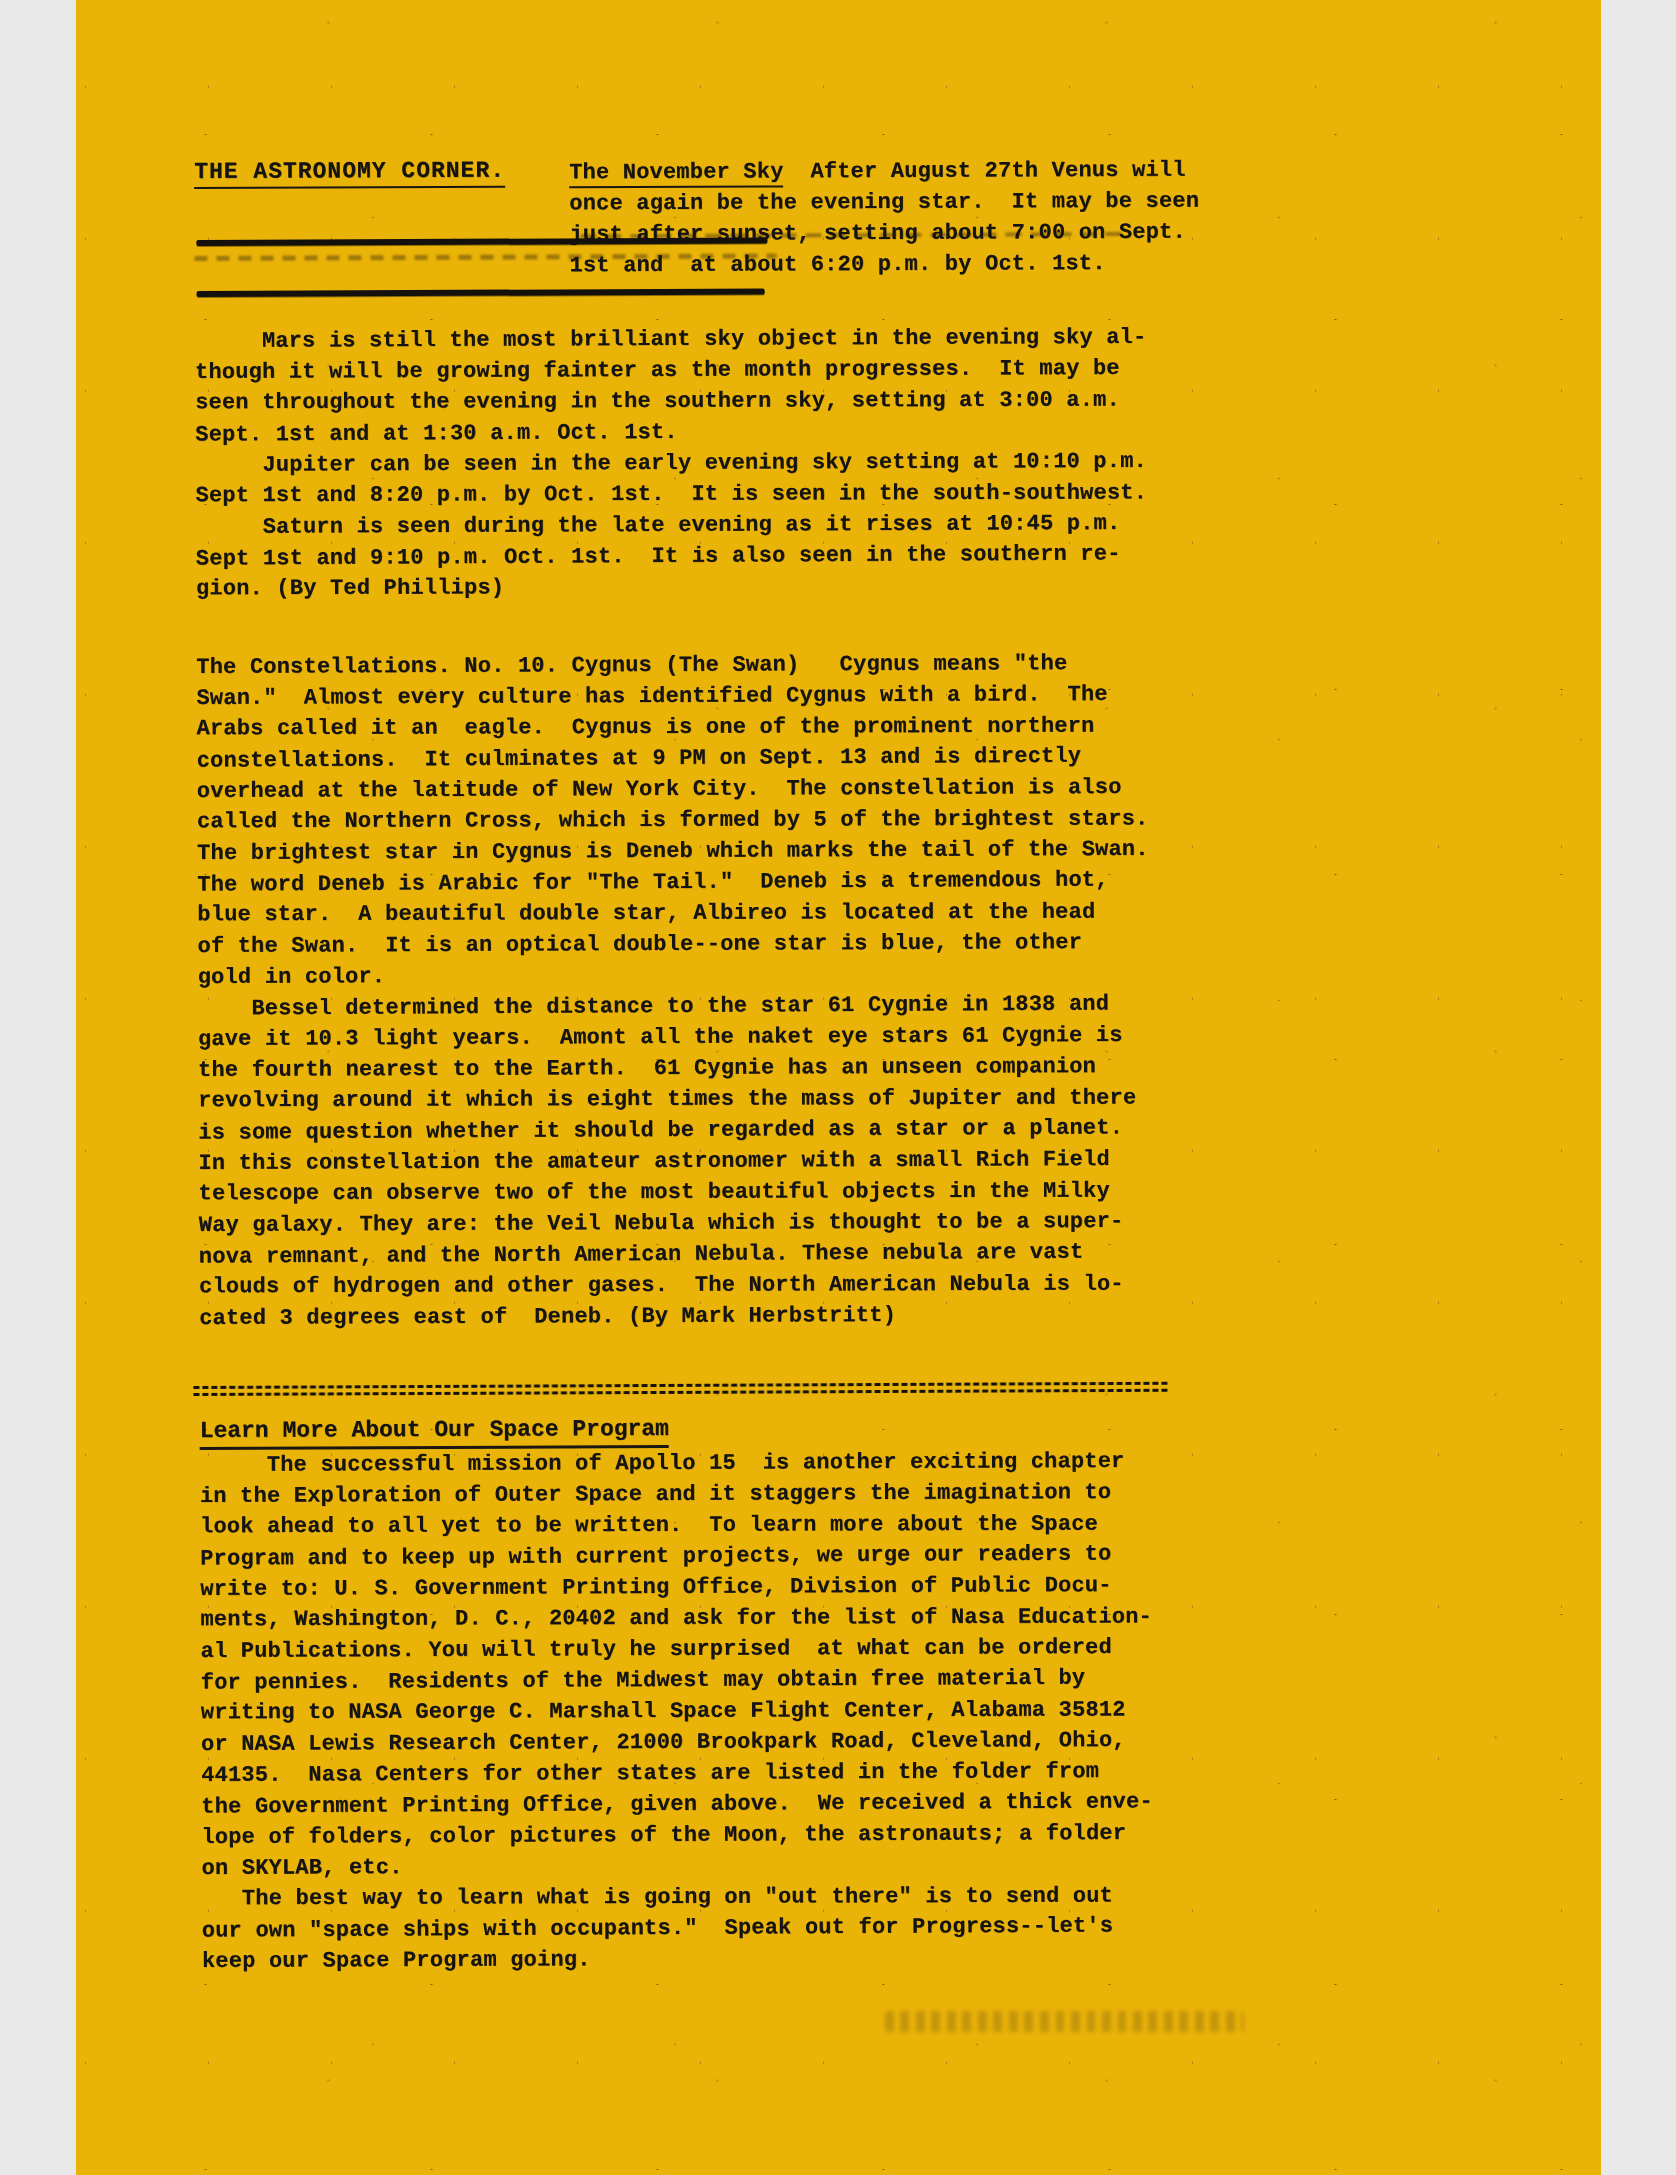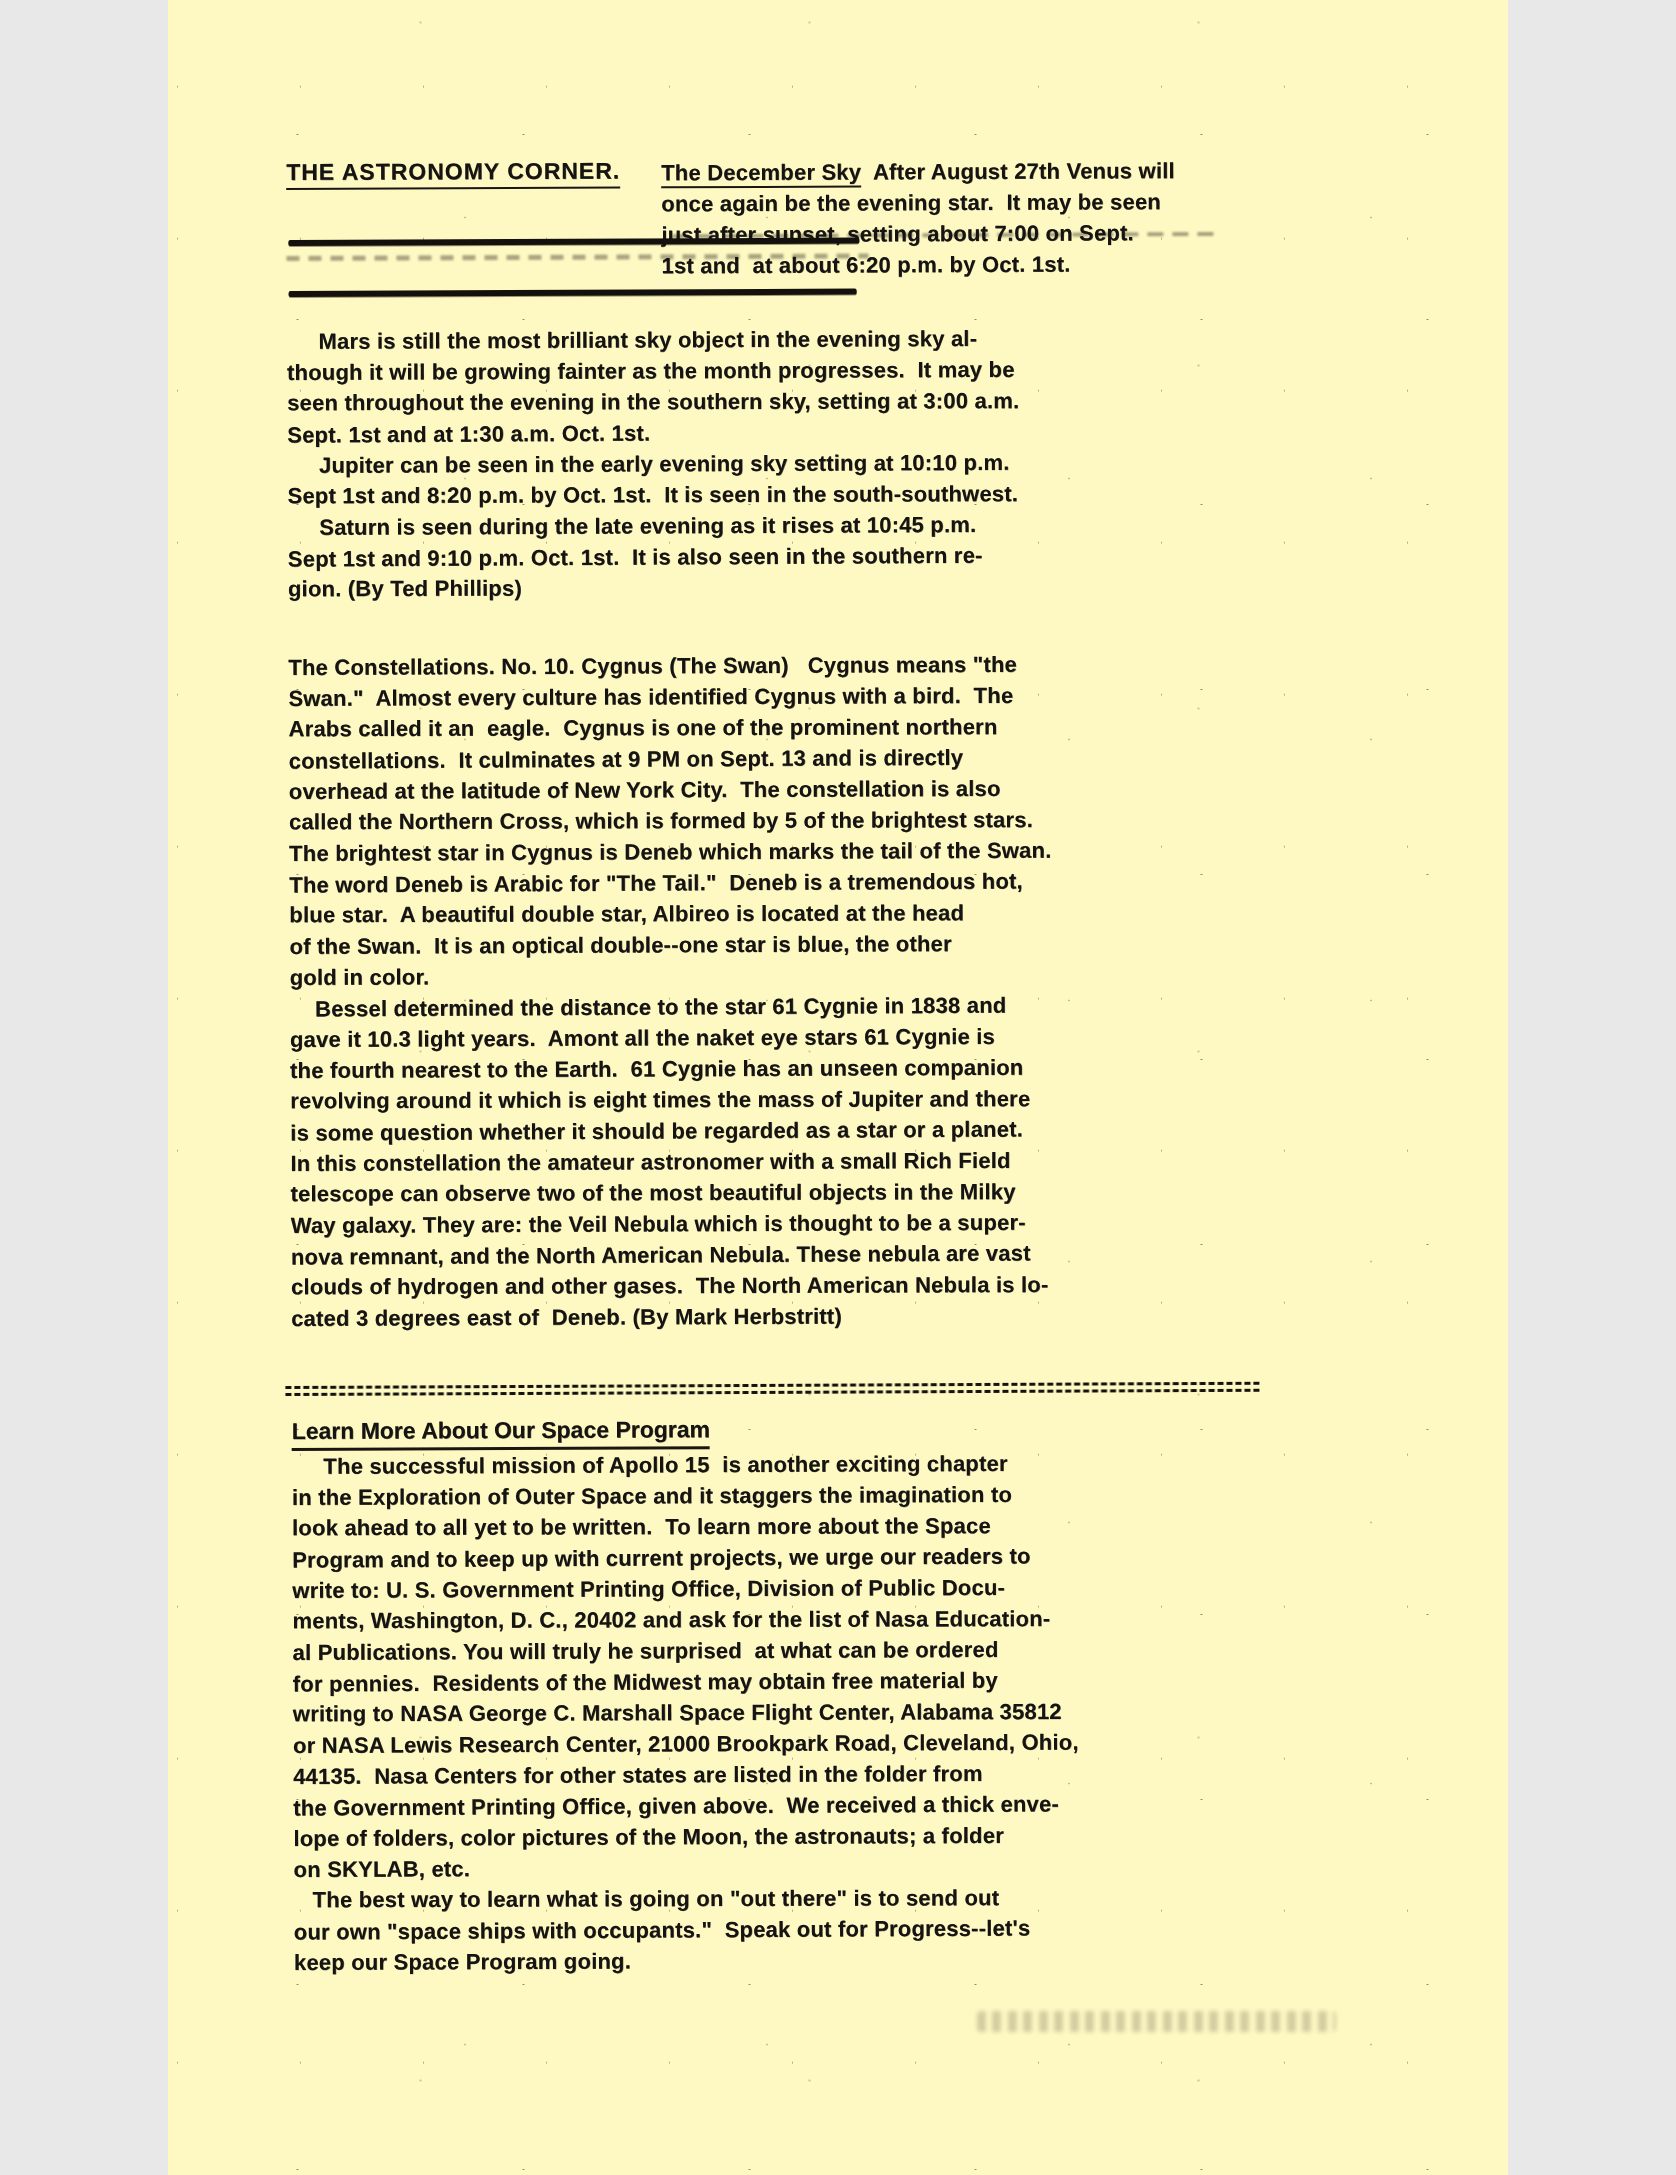--- a/index.html
+++ b/index.html
@@ -1,22 +1,22 @@
 <!DOCTYPE html>
 <html><head>
 <meta charset="utf-8">
 <style>
   html,body{margin:0;padding:0;background:#e8e8e8;}
   .page{
     position:relative;
-    width:1340px;height:2176px;
+    width:1525px;height:2176px;
     margin:0 auto;
-    background:#fef9c3;
+    background:#eab308;
     overflow:hidden;
-    font-family:Liberation Sans, sans-serif;
+    font-family:Liberation Mono, monospace;
     color:#161412;
   }
   
   .page::before{
     content:'';position:absolute;inset:0;pointer-events:none;z-index:5;
     background-image:
       radial-gradient(rgba(0,0,0,.55) 0.6px, transparent 1.1px),
       radial-gradient(rgba(0,0,0,.38) 0.5px, transparent 1px),
       radial-gradient(rgba(0,0,0,.28) 0.8px, transparent 1.4px),
       radial-gradient(rgba(0,0,0,.18) 1px, transparent 1.7px);
@@ -94,21 +94,21 @@
 
 <div class="page">
 
   <div class="content">
 
     <div class="header-row">
       <div class="masthead">
         <span class="masthead-title">THE ASTRONOMY CORNER.</span>
       </div>
       <div class="lede">
-        <div class="lede-line"><span class="lede-title">The December Sky</span><span>  After August 27th Venus will</span></div>
+        <div class="lede-line"><span class="lede-title">The November Sky</span><span>  After August 27th Venus will</span></div>
         <div>
             <div class="lede-line">once again be the evening star.  It may be seen</div>
             <div class="lede-line">just after sunset, setting about 7:00 on Sept.</div>
             <div class="lede-line">1st and  at about 6:20 p.m. by Oct. 1st.</div>
           </div>
       </div>
     </div>
 
     <div class="rule-bar b1"></div>
     <div class="smudge-row"></div>

